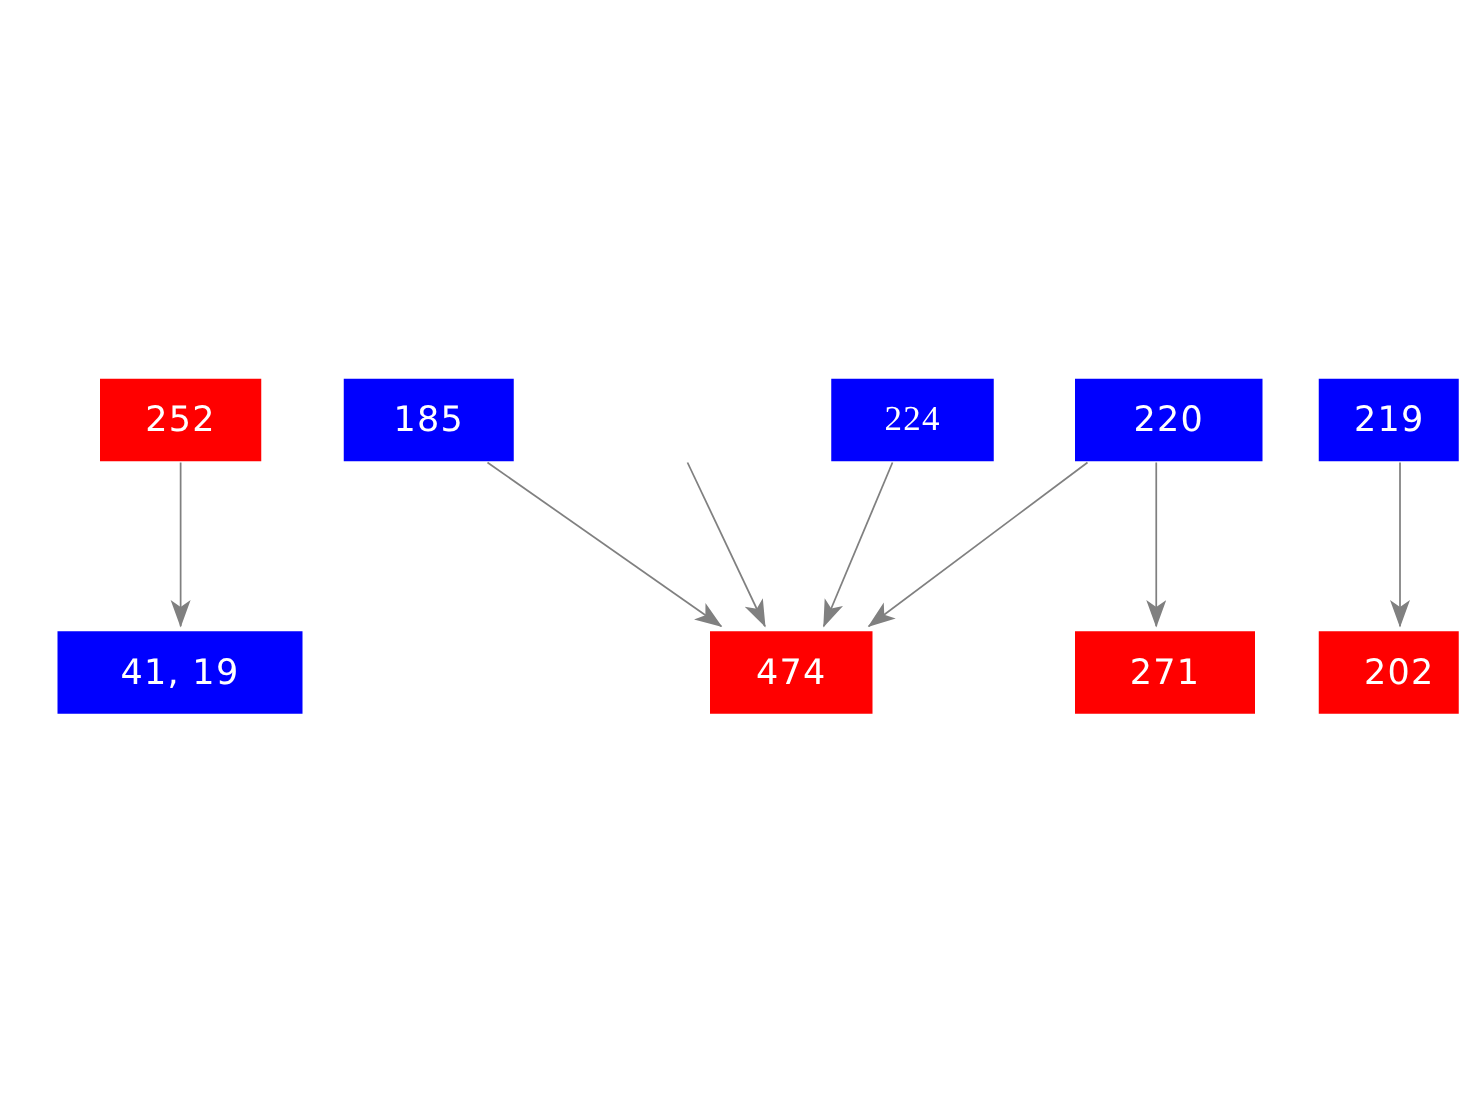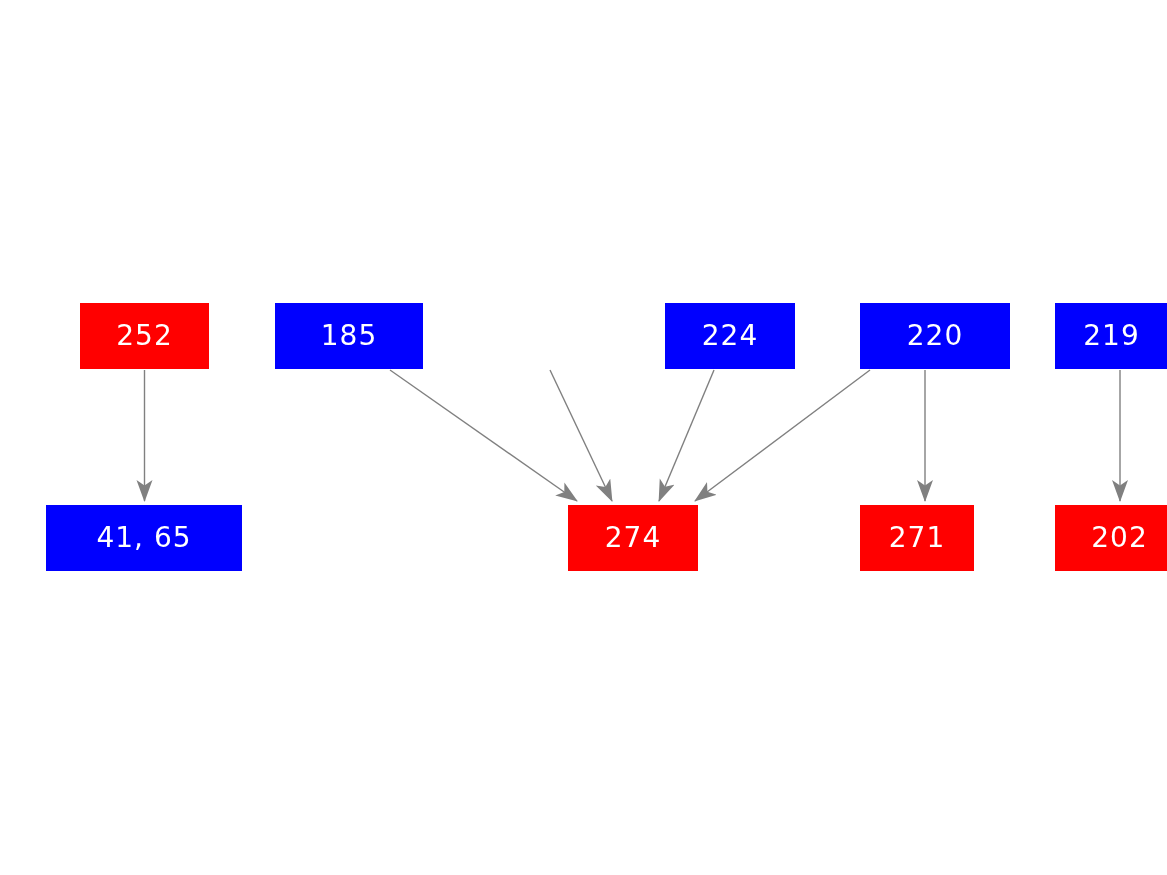--- a/index.html
+++ b/index.html
@@ -57,30 +57,30 @@
     <line x1="358" y1="370" x2="545" y2="501" marker-end="url(#arrowhead)"></line>
     <line x1="518" y1="370" x2="580" y2="501" marker-end="url(#arrowhead)"></line>
     <line x1="682" y1="370" x2="627" y2="501" marker-end="url(#arrowhead)"></line>
     <line x1="838" y1="370" x2="663" y2="501" marker-end="url(#arrowhead)"></line>
     <line x1="893" y1="370" x2="893" y2="501" marker-end="url(#arrowhead)"></line>
     <line x1="1088" y1="370" x2="1088" y2="501" marker-end="url(#arrowhead)"></line>
   </svg>
 
   <div class="node" style="left:48px; top:303px; width:129px; height:66px;" data-color="red">252</div>
 
-  <div class="node" style="left:243px; top:303px; width:148px; height:66px;" data-color="blue">185</div>
+  <div class="node" style="left:243px; top:303px; width:136px; height:66px;" data-color="blue">185</div>
 
 
-  <div class="node" style="left:633px; top:303px; width:130px; height:66px;" data-color="blue">224</div>
+  <div class="node" style="left:633px; top:303px; width:130px; height:66px;font-family:Liberation Serif, serif;" data-color="blue">224</div>
 
   <div class="node" style="left:828px; top:303px; width:150px; height:66px;" data-color="blue">220</div>
 
   <div class="node" style="left:1023px; top:303px; width:113px; height:66px;" data-color="blue">219</div>
 
-  <div class="node" style="left:14px; top:505px; width:196px; height:66px;" data-color="blue">41, 65</div>
+  <div class="node" style="left:14px; top:505px; width:196px; height:66px;" data-color="blue">41, 19</div>
 
-  <div class="node" style="left:536px; top:505px; width:130px; height:66px;" data-color="red">274</div>
+  <div class="node" style="left:536px; top:505px; width:130px; height:66px;" data-color="red">474</div>
 
-  <div class="node" style="left:828px; top:505px; width:114px; height:66px;" data-color="red">271</div>
+  <div class="node" style="left:828px; top:505px; width:144px; height:66px;" data-color="red">271</div>
 
   <div class="node" style="left:1023px; top:505px; width:129px; height:66px;" data-color="red">202</div>
 
 </div>
 
 </body></html>

